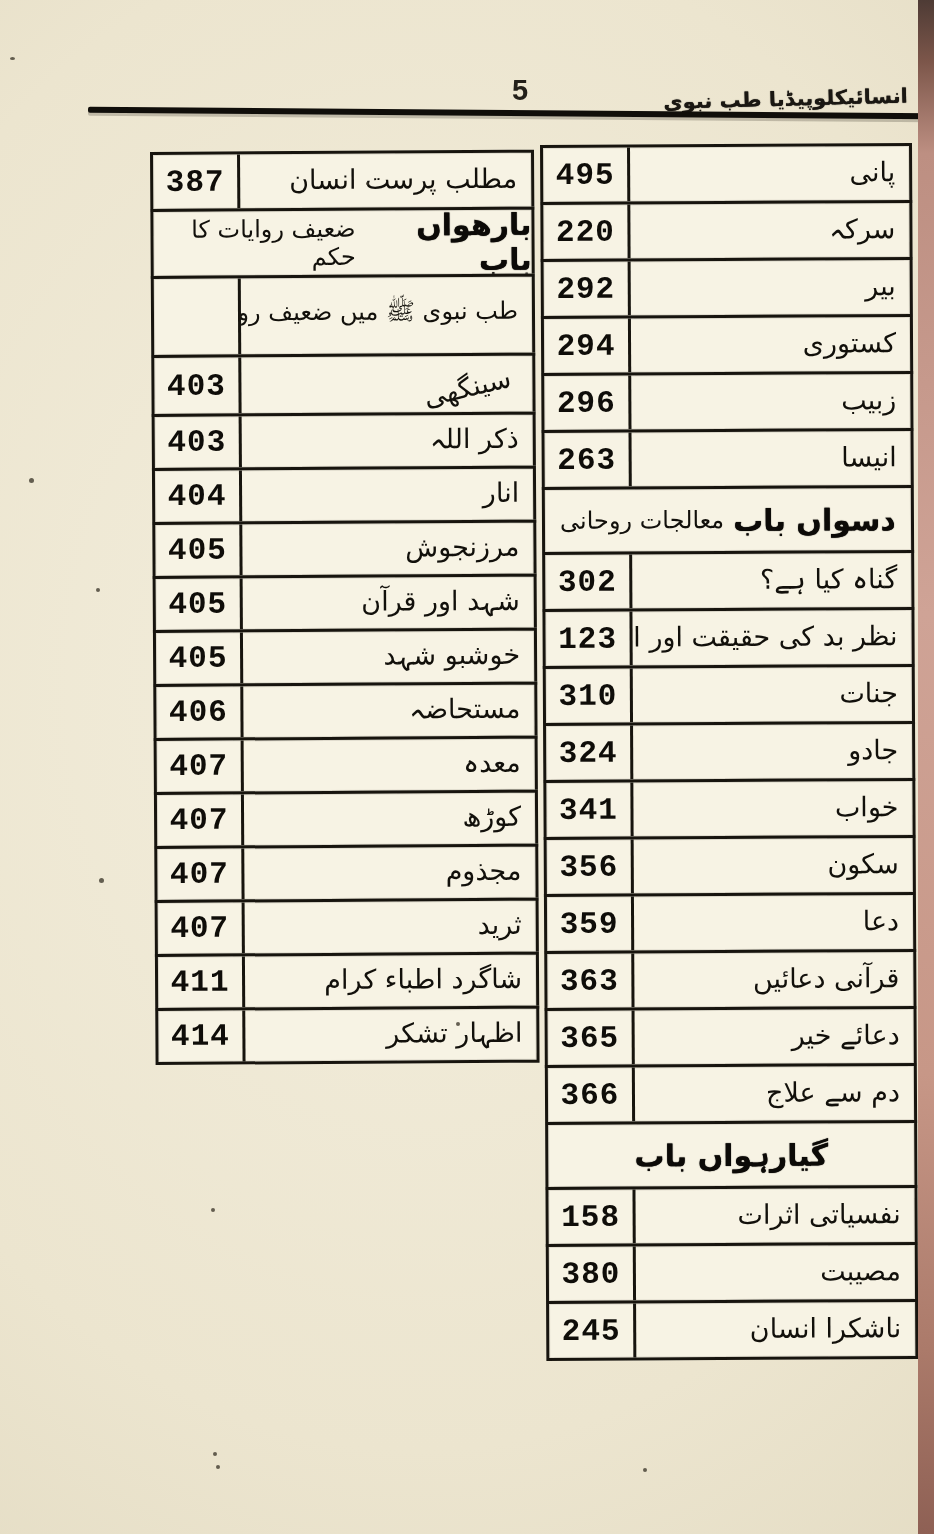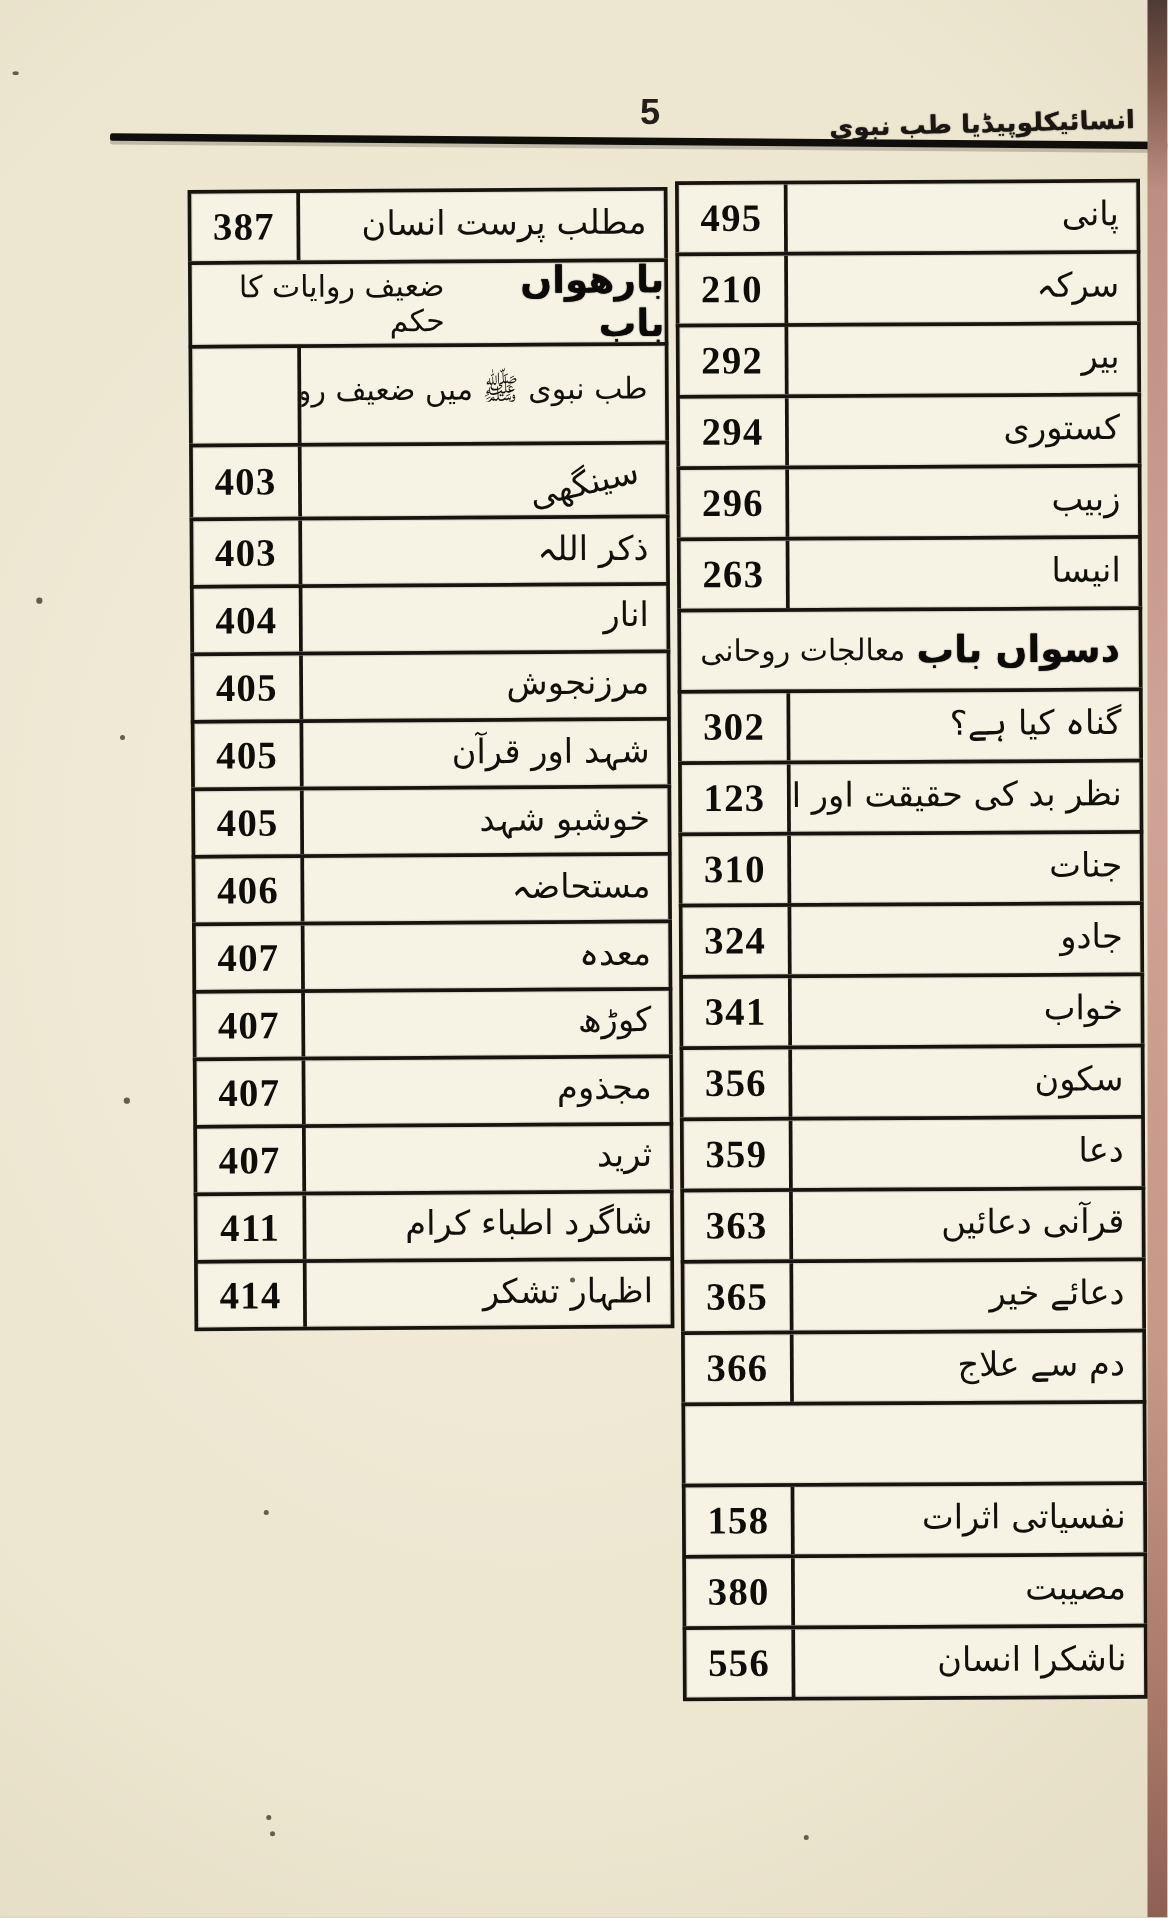--- a/index.html
+++ b/index.html
@@ -46,21 +46,21 @@
   .row{
     box-sizing:border-box;position:relative;
     border:3px solid #17140e;background:#f7f3e4;
     display:flex;align-items:stretch;margin-top:-3px;
     box-shadow:inset 0 0 0 1px rgba(60,52,38,.12);
   }
   .row:first-child{margin-top:0;}
   .num{
     width:84px;flex:0 0 84px;border-right:3px solid #17140e;
     display:flex;align-items:center;justify-content:center;
-    font-family:Liberation Serif, serif;
+    font-family:Liberation Mono, monospace;
     font-weight:700;font-size:31px;letter-spacing:1px;color:#0f0d09;
   }
   .title{
     flex:1;direction:rtl;display:flex;align-items:center;
     padding:2px 14px 6px 8px;
     font-size:27px;color:#12100b;
     white-space:nowrap;overflow:hidden;
   }
   .row.chapter{
     direction:rtl;display:flex;align-items:center;justify-content:center;gap:9px;
@@ -154,21 +154,21 @@
         <div class="num">414</div>
         <div class="title">اظہار تشکر</div>
       </div>
     </div>
   <div class="toc" id="rt">
       <div class="row entry">
         <div class="num">495</div>
         <div class="title">پانی</div>
       </div>
       <div class="row entry">
-        <div class="num">210</div>
+        <div class="num">220</div>
         <div class="title">سرکہ</div>
       </div>
       <div class="row entry">
         <div class="num">292</div>
         <div class="title">بیر</div>
       </div>
       <div class="row entry">
         <div class="num">294</div>
         <div class="title">کستوری</div>
       </div>
@@ -218,31 +218,32 @@
       </div>
       <div class="row entry">
         <div class="num">365</div>
         <div class="title">دعائے خیر</div>
       </div>
       <div class="row entry">
         <div class="num">366</div>
         <div class="title">دم سے علاج</div>
       </div>
       <div class="row chapter">
+        <span class="ch-bold">گیارہواں باب</span>
       </div>
       <div class="row entry">
         <div class="num">158</div>
         <div class="title">نفسیاتی اثرات</div>
       </div>
       <div class="row entry">
         <div class="num">380</div>
         <div class="title">مصیبت</div>
       </div>
       <div class="row entry">
-        <div class="num">556</div>
+        <div class="num">245</div>
         <div class="title">ناشکرا انسان</div>
       </div>
     </div>
 
   <div class="edge-strip"></div>
 
   <div class="speckle" style="left:10px;top:57px;width:5px;height:3px;"></div>
   <div class="speckle" style="left:29px;top:478px;width:5px;height:5px;"></div>
   <div class="speckle" style="left:96px;top:588px;width:4px;height:4px;"></div>
   <div class="speckle" style="left:99px;top:878px;width:5px;height:5px;"></div>

